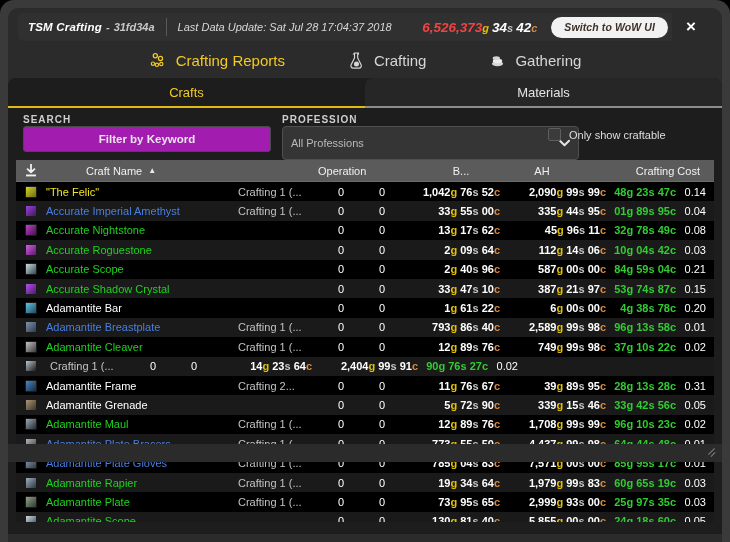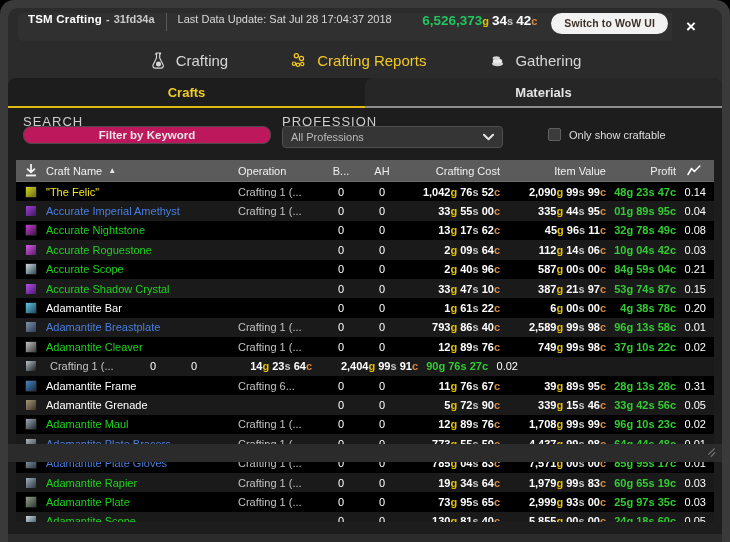--- a/index.html
+++ b/index.html
@@ -28,22 +28,23 @@
   }
 
   
   #titlebar {
     position: absolute;
     left: 18px; top: 13px;
     width: 660px; height: 28px;
     background: #303030;
     border-radius: 5px;
     display: flex;
-    align-items: flex-start;
+    align-items: center;
     padding: 0 10px;
+    font-style: italic;
   }
   .title-app {
     color: #ffffff;
     font-size: 11.5px;
     font-weight: bold;
     letter-spacing: .2px;
     white-space: nowrap;
   }
   .title-ver {
     color: #c9c9c9;
@@ -63,21 +64,21 @@
   }
   #money-display {
     margin-left: auto;
     font-size: 13.5px;
     font-weight: bold;
     color: #ffffff;
     white-space: nowrap;
     display: flex;
     align-items: baseline;
   }
-  #money-display .gold-amt { color: #22c55e; }
+  #money-display .gold-amt { color: #ef4444; }
   .c-g { color: #e2c000; font-size: 11px; font-weight: bold; }
   .c-s { color: #c7c7c7; font-size: 11px; font-weight: bold; }
   .c-c { color: #d98a40; font-size: 11px; font-weight: bold; }
   #money-display .sil, #money-display .cop { color:#ffffff; margin-left:3px; }
   #switch-wow-btn {
     margin-left: 14px;
     background: #f2f2f2;
     color: #3d3129;
     font-size: 10.5px;
     font-weight: bold;
@@ -137,21 +138,21 @@
     left: 0; top: 0;
     width: 714px; height: 28px;
     display: flex;
   }
   .subtab {
     flex: 1;
     display: flex;
     align-items: center;
     justify-content: center;
     font-size: 13px;
-    font-weight: bold;
+    font-weight: normal;
     color: #e4e4e4;
     background: #262626;
     cursor: pointer;
     border-radius: 8px 8px 0 0;
   }
   .subtab.active {
     color: #f2c925;
     background: #1d1d1d;
   }
   #subtab-underline {
@@ -165,52 +166,52 @@
 
   
   #filter-bar {
     position: absolute;
     left: 0; top: 30px;
     width: 714px; height: 45px;
     background: #1d1d1d;
   }
   .field-label {
     position: absolute;
-    font-size: 13px;
-    font-weight: normal;
+    font-size: 10px;
+    font-weight: bold;
     letter-spacing: 1px;
     color: #cfcfcf;
   }
   #search-label { left: 15px; top: 6px; }
   #profession-label { left: 274px; top: 6px; }
   #search-input {
     position: absolute;
     left: 15px; top: 18px;
-    width: 248px; height: 18px;
-    background: #be185d;
+    width: 248px; height: 26px;
+    background: #a21caf;
     border: 1px solid #4a4a4a;
-    border-radius: 8px;
+    border-radius: 3px;
     color: #e8e8e8;
     font-size: 11.5px;
     font-weight: bold;
     font-family: "Liberation Sans", sans-serif;
     text-align: center;
     outline: none;
   }
   #search-input::placeholder { color: #e8e8e8; opacity: 1; }
   #profession-select {
     position: absolute;
     left: 274px; top: 18px;
-    width: 221px; height: 22px;
+    width: 297px; height: 22px;
     background: #353535;
     border: 1px solid #4f4f4f;
     border-radius: 4px;
     display: flex;
     align-items: center;
-    padding: 4px 8px;
+    padding: 16px 8px;
     cursor: pointer;
   }
   #profession-value { color: #b9b9b9; font-size: 11px; }
   #profession-chevron {
     margin-left: auto;
     color: #e6e6e6;
     font-size: 11px;
     font-weight: bold;
   }
   #craftable-toggle {
@@ -234,20 +235,21 @@
     width: 698px; height: 362px;
     background: #111;
     overflow: hidden;
   }
   #table-head {
     display: flex;
     height: 22px;
     background: #5b5b5b;
     align-items: center;
     border-bottom: 1px solid #6a6a6a;
+    gap: 40px;
   }
   .th {
     font-size: 11px;
     color: #f0f0f0;
     white-space: nowrap;
     display: flex;
     align-items: center;
   }
   .th.r { justify-content: flex-end; }
   .th.c { justify-content: center; }
@@ -336,36 +338,36 @@
       <span class="cop">42</span>
         <span class="c-c">c</span>
     </span>
 
     <div id="switch-wow-btn">Switch to WoW UI</div>
   </div>
 
   <div id="close-button">×</div>
 
   <div id="main-nav">
-    <div class="nav-tab">
-      <svg class="nav-ico" viewBox="0 0 24 24">
-        <path d="M9.5 2.5h5v1.2h-1v5.1l4.3 8.6a3 3 0 0 1-2.7 4.3H7.9a3 3 0 0 1-2.7-4.3l4.3-8.6V3.7h-1z" fill="none" stroke="#d6d6d6" stroke-width="1.5"></path>
-        <circle cx="12" cy="16.5" r="3.2" fill="#d6d6d6"></circle>
-      </svg>
-      <span>Crafting</span>
-    </div>
     <div class="nav-tab active">
       <svg class="nav-ico" viewBox="0 0 24 24">
         <circle cx="8" cy="6" r="2.6" fill="none" stroke="#f2c925" stroke-width="1.6"></circle>
         <circle cx="14.5" cy="9.5" r="2.6" fill="none" stroke="#f2c925" stroke-width="1.6"></circle>
         <circle cx="5" cy="16" r="2.1" fill="none" stroke="#f2c925" stroke-width="1.5"></circle>
         <circle cx="10" cy="17.5" r="2.1" fill="none" stroke="#f2c925" stroke-width="1.5"></circle>
         <circle cx="15.5" cy="16.5" r="2.1" fill="none" stroke="#f2c925" stroke-width="1.5"></circle>
       </svg>
       <span>Crafting Reports</span>
+    </div>
+    <div class="nav-tab">
+      <svg class="nav-ico" viewBox="0 0 24 24">
+        <path d="M9.5 2.5h5v1.2h-1v5.1l4.3 8.6a3 3 0 0 1-2.7 4.3H7.9a3 3 0 0 1-2.7-4.3l4.3-8.6V3.7h-1z" fill="none" stroke="#d6d6d6" stroke-width="1.5"></path>
+        <circle cx="12" cy="16.5" r="3.2" fill="#d6d6d6"></circle>
+      </svg>
+      <span>Crafting</span>
     </div>
     <div class="nav-tab">
       <svg class="nav-ico" viewBox="0 0 24 24">
         <ellipse cx="12" cy="16" rx="7" ry="3.2" fill="#d6d6d6"></ellipse>
         <ellipse cx="12" cy="12.6" rx="6" ry="2.8" fill="#ececec"></ellipse>
         <ellipse cx="10.5" cy="9" rx="4.6" ry="2.3" fill="#d6d6d6"></ellipse>
       </svg>
       <span>Gathering</span>
     </div>
   </div>
@@ -694,21 +696,21 @@
             <div class="cell col-ratio r">
               <span class="ratio">0.02</span>
             </div>
           </div>
           <div class="row odd">
             <div class="cell col-icon">
               <span class="item-icon" style="background:linear-gradient(135deg,#4a86c4,#17293d)"></span>
             </div>
             <div class="cell col-name" style="color:#ffffff">Adamantite Frame</div>
             <div class="cell col-op">
-              <span class="op-text">Crafting 6...</span>
+              <span class="op-text">Crafting 2...</span>
             </div>
             <div class="cell col-b c">
               <span class="num">0</span>
             </div>
             <div class="cell col-ah c">
               <span class="num">0</span>
             </div>
             <div class="cell col-cost r">
               <span class="money">11<span class="c-g">g</span> 76<span class="c-s">s</span> 67<span class="c-c">c</span></span>
             </div>

